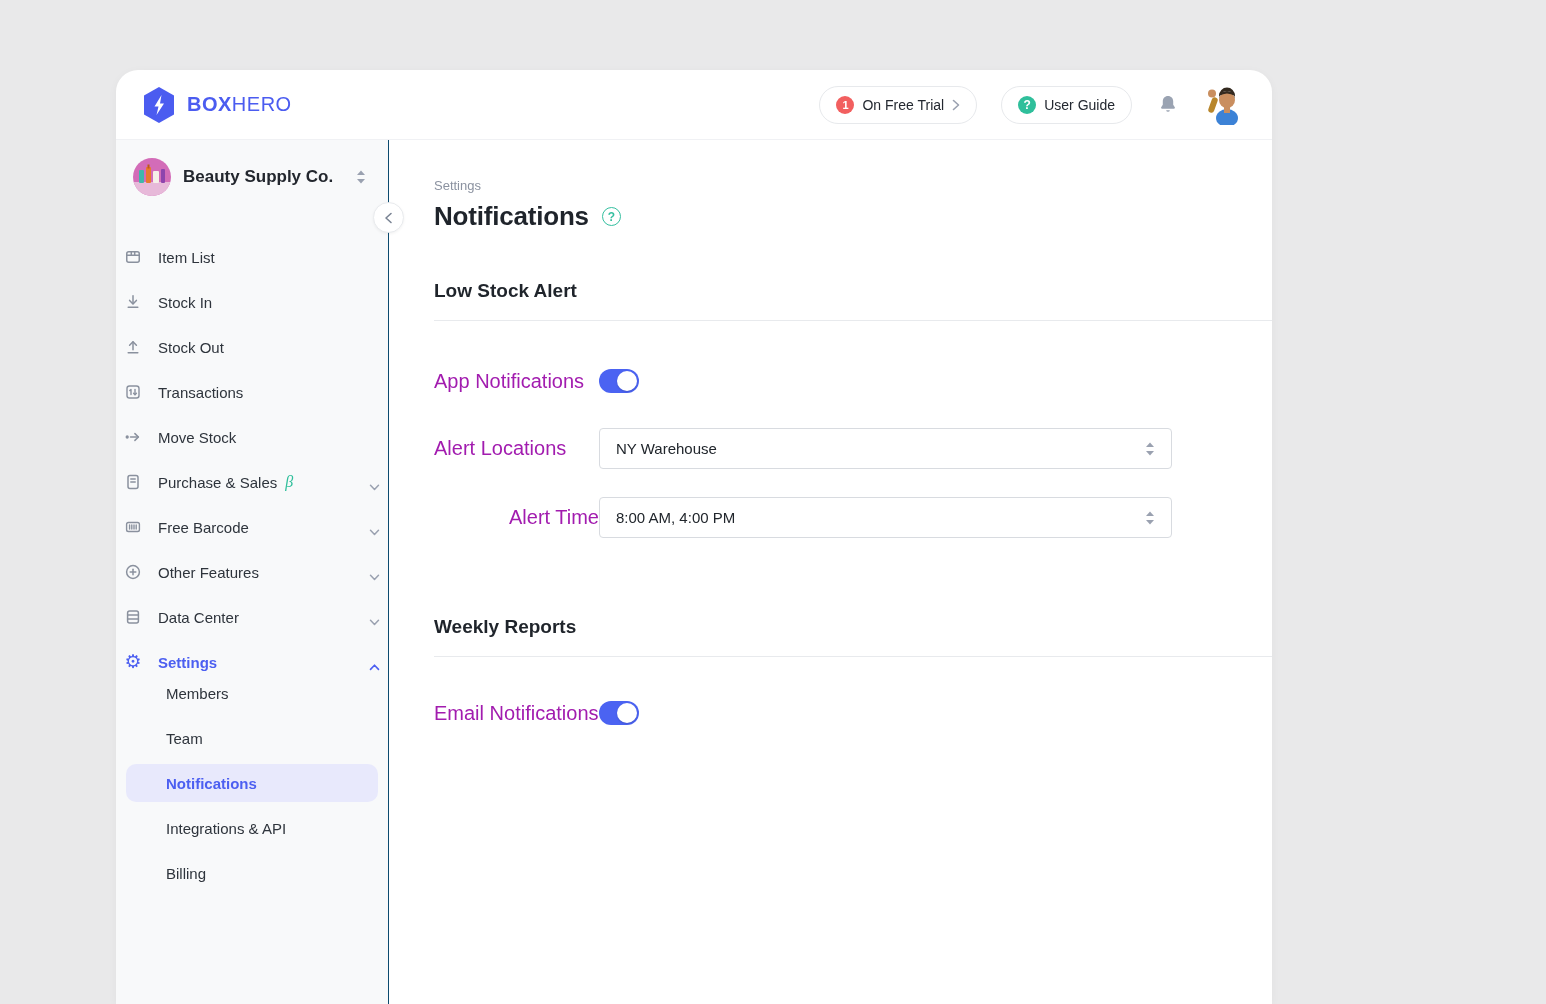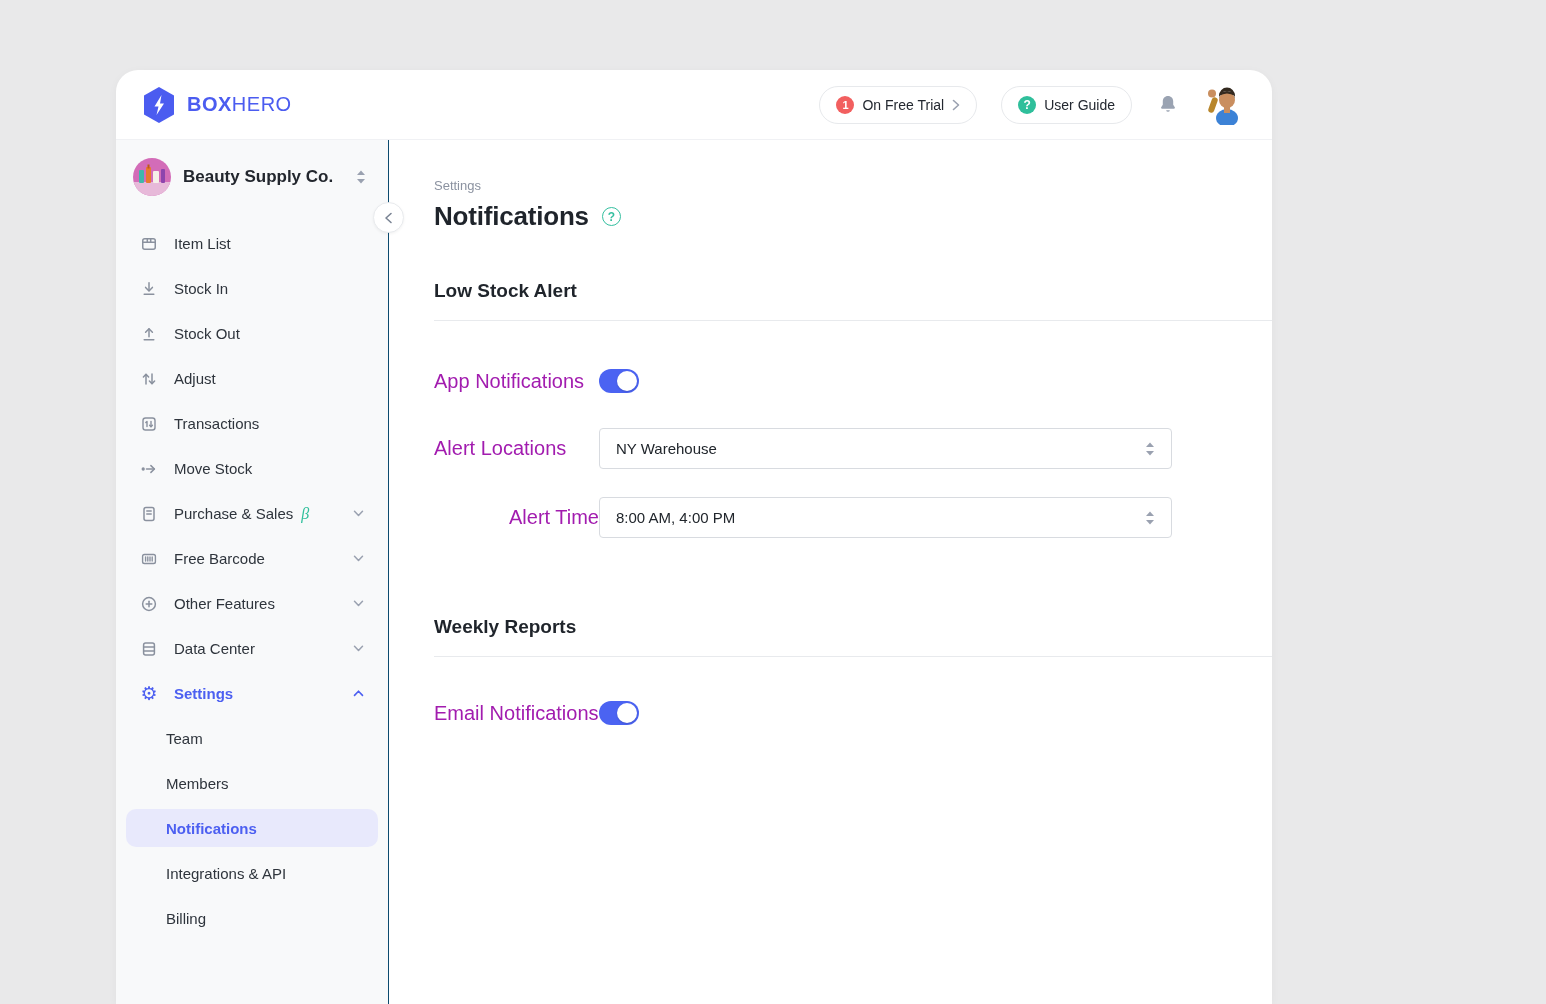--- a/index.html
+++ b/index.html
@@ -70,22 +70,22 @@
   }
   .company {
     display:flex; align-items:center;
     padding:18px 22px 0 17px;
     cursor:pointer;
   }
   .company-name { margin-left:12px; font-size:17px; font-weight:600; color:#23272e; }
   .sorter { margin-left:auto; display:flex; }
   .nav { padding-top:25px; display:flex; flex-direction:column; }
   .nav-item {
-    height:45px; display:flex; align-items:center;
-    padding:0 24px; cursor:pointer;
+    height:45px; display:flex; align-items:flex-end;
+    padding:0 8px; cursor:pointer;
     font-size:15px; color:#2e343c;
   }
   .nav-item .ic { width:18px; display:flex; justify-content:center; }
   .nav-item .lbl { margin-left:16px; }
   .nav-item .beta { margin-left:8px; color:#2fbf9b; font-style:italic; font-size:16px; font-family:"Liberation Serif","DejaVu Serif",serif; }
   .nav-item .chev { margin-left:auto; display:flex; }
   .nav-item.blue { color:#4c5ff1; font-weight:600; }
   .gear-glyph { font-family:"DejaVu Sans",sans-serif; font-size:19px; color:#4c5ff1; line-height:1; }
   .nav-sub {
     height:45px; display:flex; align-items:center;
@@ -252,31 +252,20 @@
           <span class="ic">
             <svg width="18" height="18" viewBox="0 0 18 18" fill="none" stroke="#8a919e" stroke-width="1.5" stroke-linecap="round" stroke-linejoin="round">
               <line x1="9" y1="11.8" x2="9" y2="4.1"></line>
                 <polyline points="5.6,7.3 9,3.8 12.4,7.3"></polyline>
                 <line x1="4.2" y1="14.7" x2="13.8" y2="14.7"></line>
             </svg>
           </span>
           <span class="lbl">Stock Out</span>
         </div>
 
-        <div class="nav-item">
-          <span class="ic">
-            <svg width="18" height="18" viewBox="0 0 18 18" fill="none" stroke="#8a919e" stroke-width="1.5" stroke-linecap="round" stroke-linejoin="round">
-              <line x1="6" y1="14" x2="6" y2="4.4"></line>
-                <polyline points="3.4,6.9 6,4.2 8.6,6.9"></polyline>
-              <line x1="12" y1="4" x2="12" y2="13.6"></line>
-                <polyline points="9.4,11.1 12,13.8 14.6,11.1"></polyline>
-            </svg>
-          </span>
-          <span class="lbl">Adjust</span>
-        </div>
 
         <div class="nav-item">
           <span class="ic">
             <svg width="18" height="18" viewBox="0 0 18 18" fill="none" stroke="#8a919e" stroke-width="1.4" stroke-linecap="round" stroke-linejoin="round">
               <rect x="3" y="3" width="12" height="12" rx="2.5"></rect>
               <polyline points="5.8,7.6 7,6.4 7,11.6"></polyline>
               <line x1="11" y1="6.4" x2="11" y2="11.6"></line>
                 <polyline points="9.6,10.2 11,11.7 12.4,10.2"></polyline>
             </svg>
           </span>
@@ -368,24 +357,24 @@
             </span>
           <span class="lbl">Settings</span>
           <span class="chev">
             <svg width="11" height="7" viewBox="0 0 11 7">
                 <polyline points="1.5,5.4 5.5,1.2 9.5,5.4" fill="none" stroke="#4c5ff1" stroke-width="1.6" stroke-linecap="round" stroke-linejoin="round"></polyline>
               </svg>
           </span>
         </div>
 
         <div class="nav-sub">
+          <span>Members</span>
+        </div>
+        <div class="nav-sub">
           <span>Team</span>
-        </div>
-        <div class="nav-sub">
-          <span>Members</span>
         </div>
         <div class="nav-sub active">
           <span>Notifications</span>
         </div>
         <div class="nav-sub">
           <span>Integrations &amp; API</span>
         </div>
         <div class="nav-sub">
           <span>Billing</span>
         </div>

